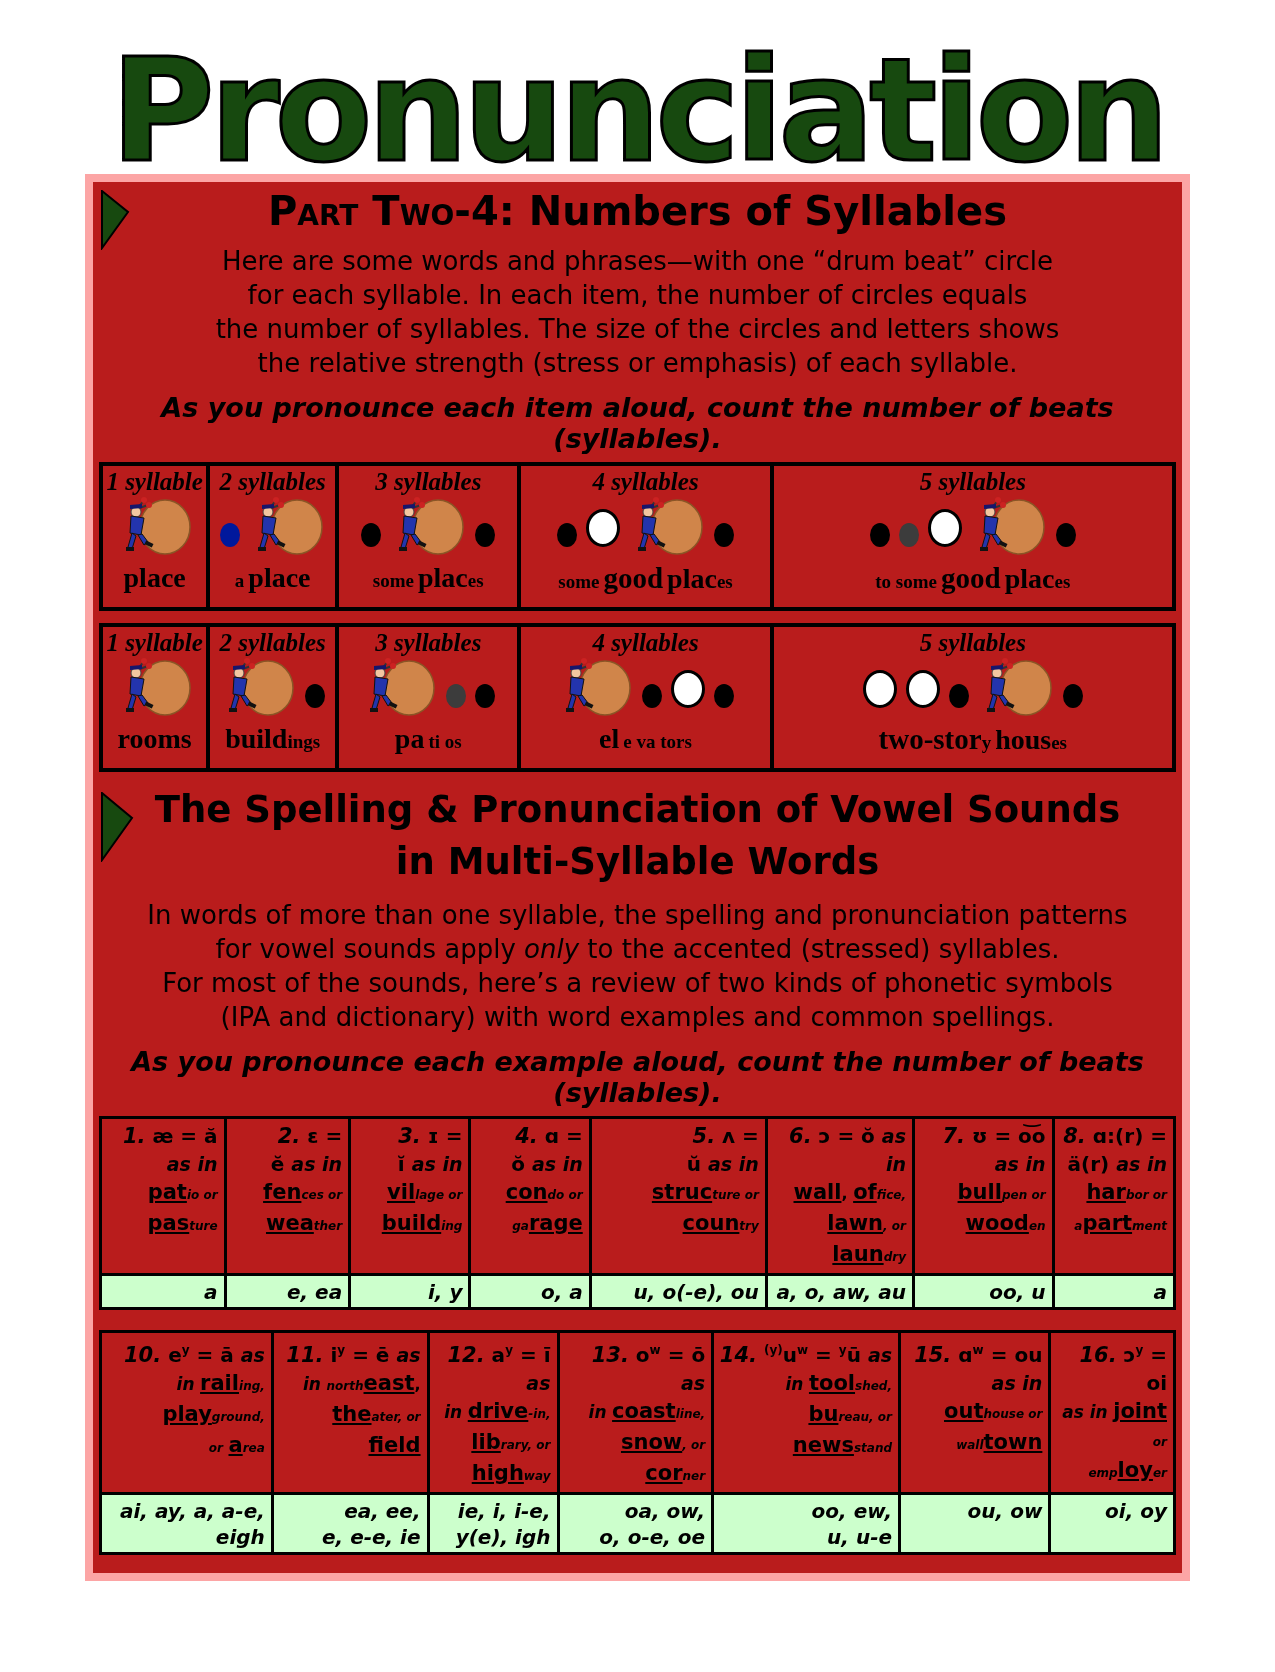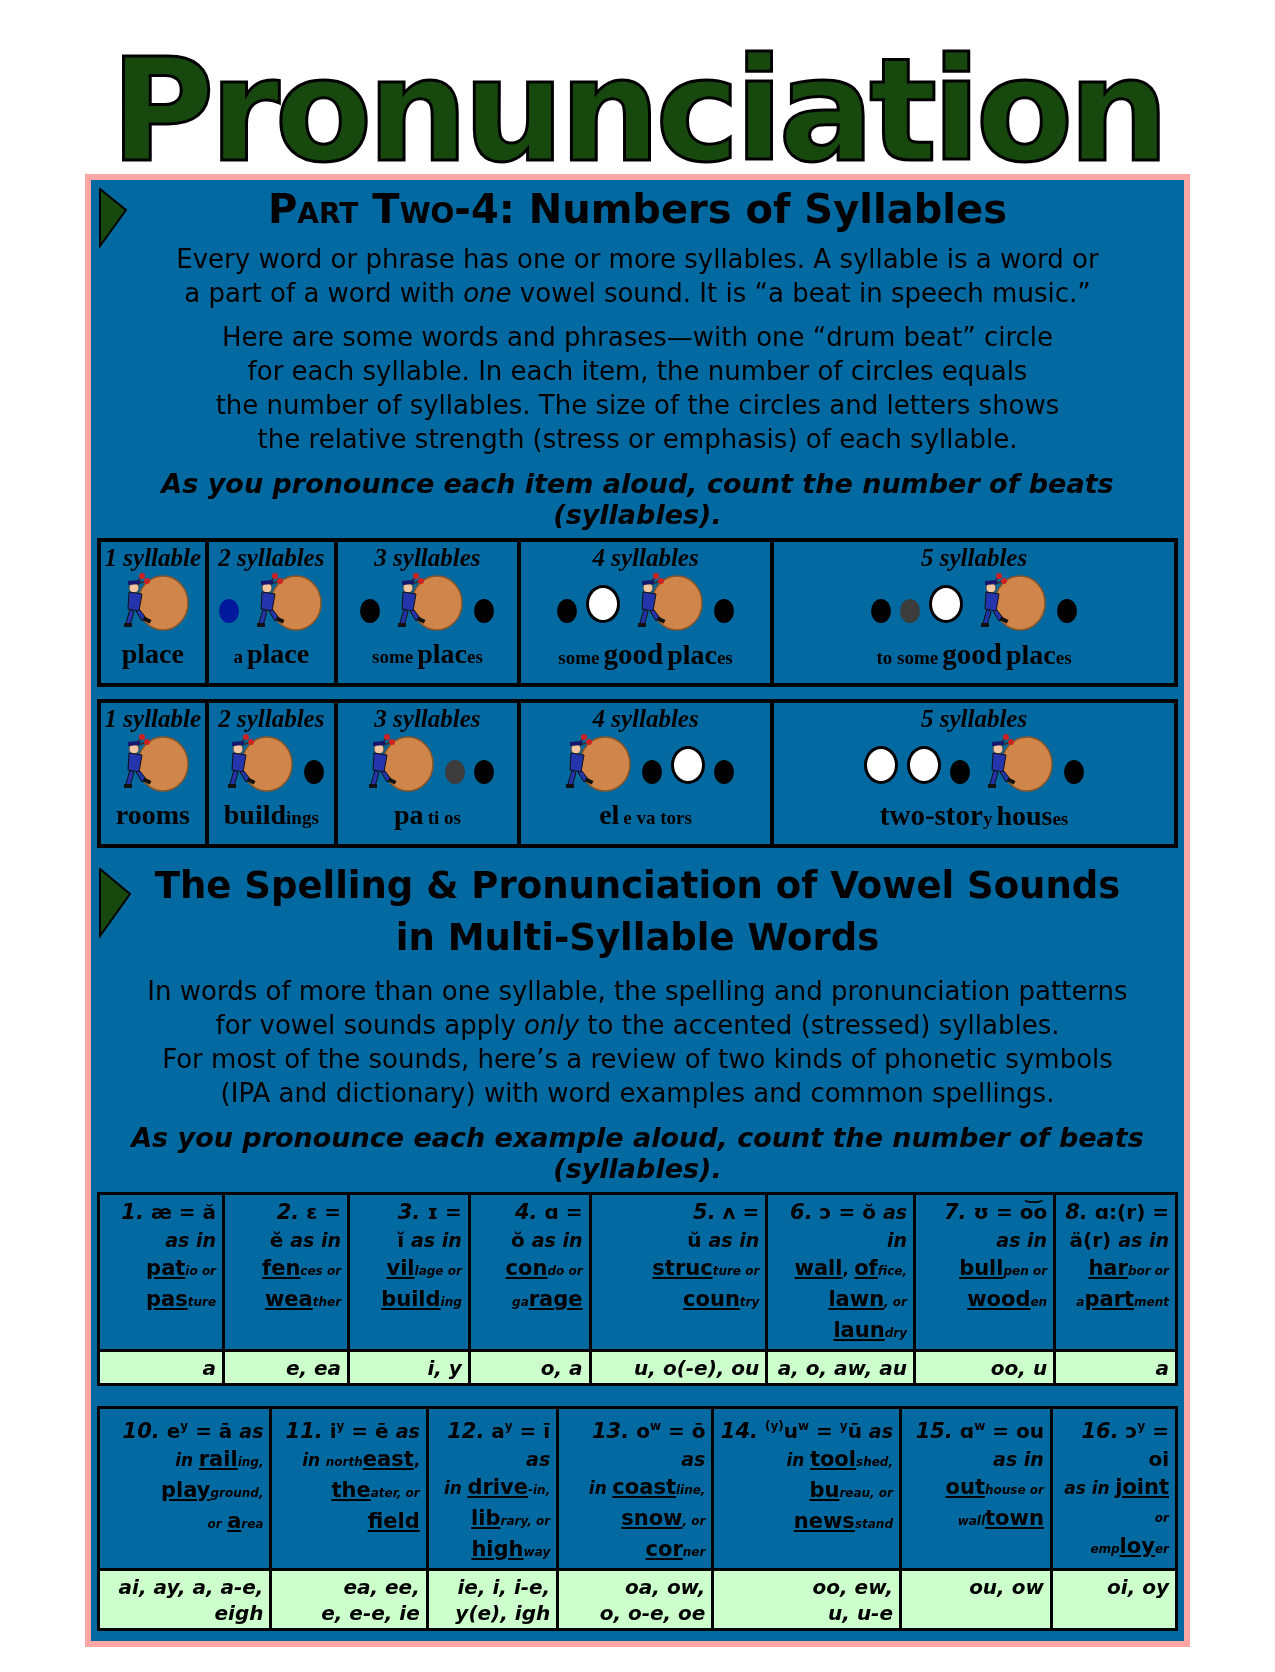--- a/index.html
+++ b/index.html
@@ -6,21 +6,21 @@
   .page{width:1275px;height:1672px;background:#fff;margin:0 auto;position:relative;
         font-family:"DejaVu Sans",sans-serif;color:#000;overflow:hidden;}
   .inner{width:1105px;margin:0 auto;}
 
   
   .big-title{font-size:142px;font-weight:bold;letter-spacing:-5px;line-height:1;
              color:#17490f;-webkit-text-stroke:3px #000;text-align:center;
              padding-top:40px;margin-bottom:-8px;font-family:"DejaVu Sans",sans-serif;}
 
   
-  .main-box{border:6px solid #fca5a5;padding:4px 6px 10px 6px;background:#0369a1;}
+  .main-box{border:8px solid #fca5a5;padding:4px 6px 18px 6px;background:#b91c1c;}
 
   .h1-row{position:relative;text-align:center;margin-top:2px;}
   .arrow{position:absolute;left:2px;top:2px;}
   .h1-text{font-size:40px;font-weight:bold;}
   .sc{font-variant:small-caps;}
 
   p.body-text{font-size:26px;text-align:center;line-height:34px;margin:10px 30px 6px 30px;}
   p.instruction{font-size:27px;font-weight:bold;font-style:italic;text-align:center;margin:12px 0 8px 0;}
 
   
@@ -71,21 +71,20 @@
 
     <div class="h1-row">
       <span class="arrow">
         <svg width="30" height="60" viewBox="0 0 30 60">
               <polygon points="1,1 27,22 1,58" fill="#17490f" stroke="#000" stroke-width="2"></polygon>
             </svg>
       </span>
       <span class="h1-text"><span class="sc">Part Two-4:</span><span> Numbers of Syllables</span></span>
     </div>
 
-    <p class="body-text">Every word or phrase has one or more syllables.  A syllable is a word or<br>a part of a word with <i>one</i> vowel sound.  It is “a beat in speech music.”</p>
     <p class="body-text">Here are some words and phrases—with one “drum beat” circle<br>for each syllable.  In each item, the number of circles equals<br>the number of syllables.  The size of the circles and letters shows<br>the relative strength (stress or emphasis) of each syllable.</p>
     <p class="instruction">As you pronounce each item aloud, count the number of beats (syllables).</p>
 
     <table class="syl-table">
       <colgroup>
             <col style="width:10%">
             <col style="width:12%">
             <col style="width:17%">
             <col style="width:23.5%">
             <col style="width:37.5%">

